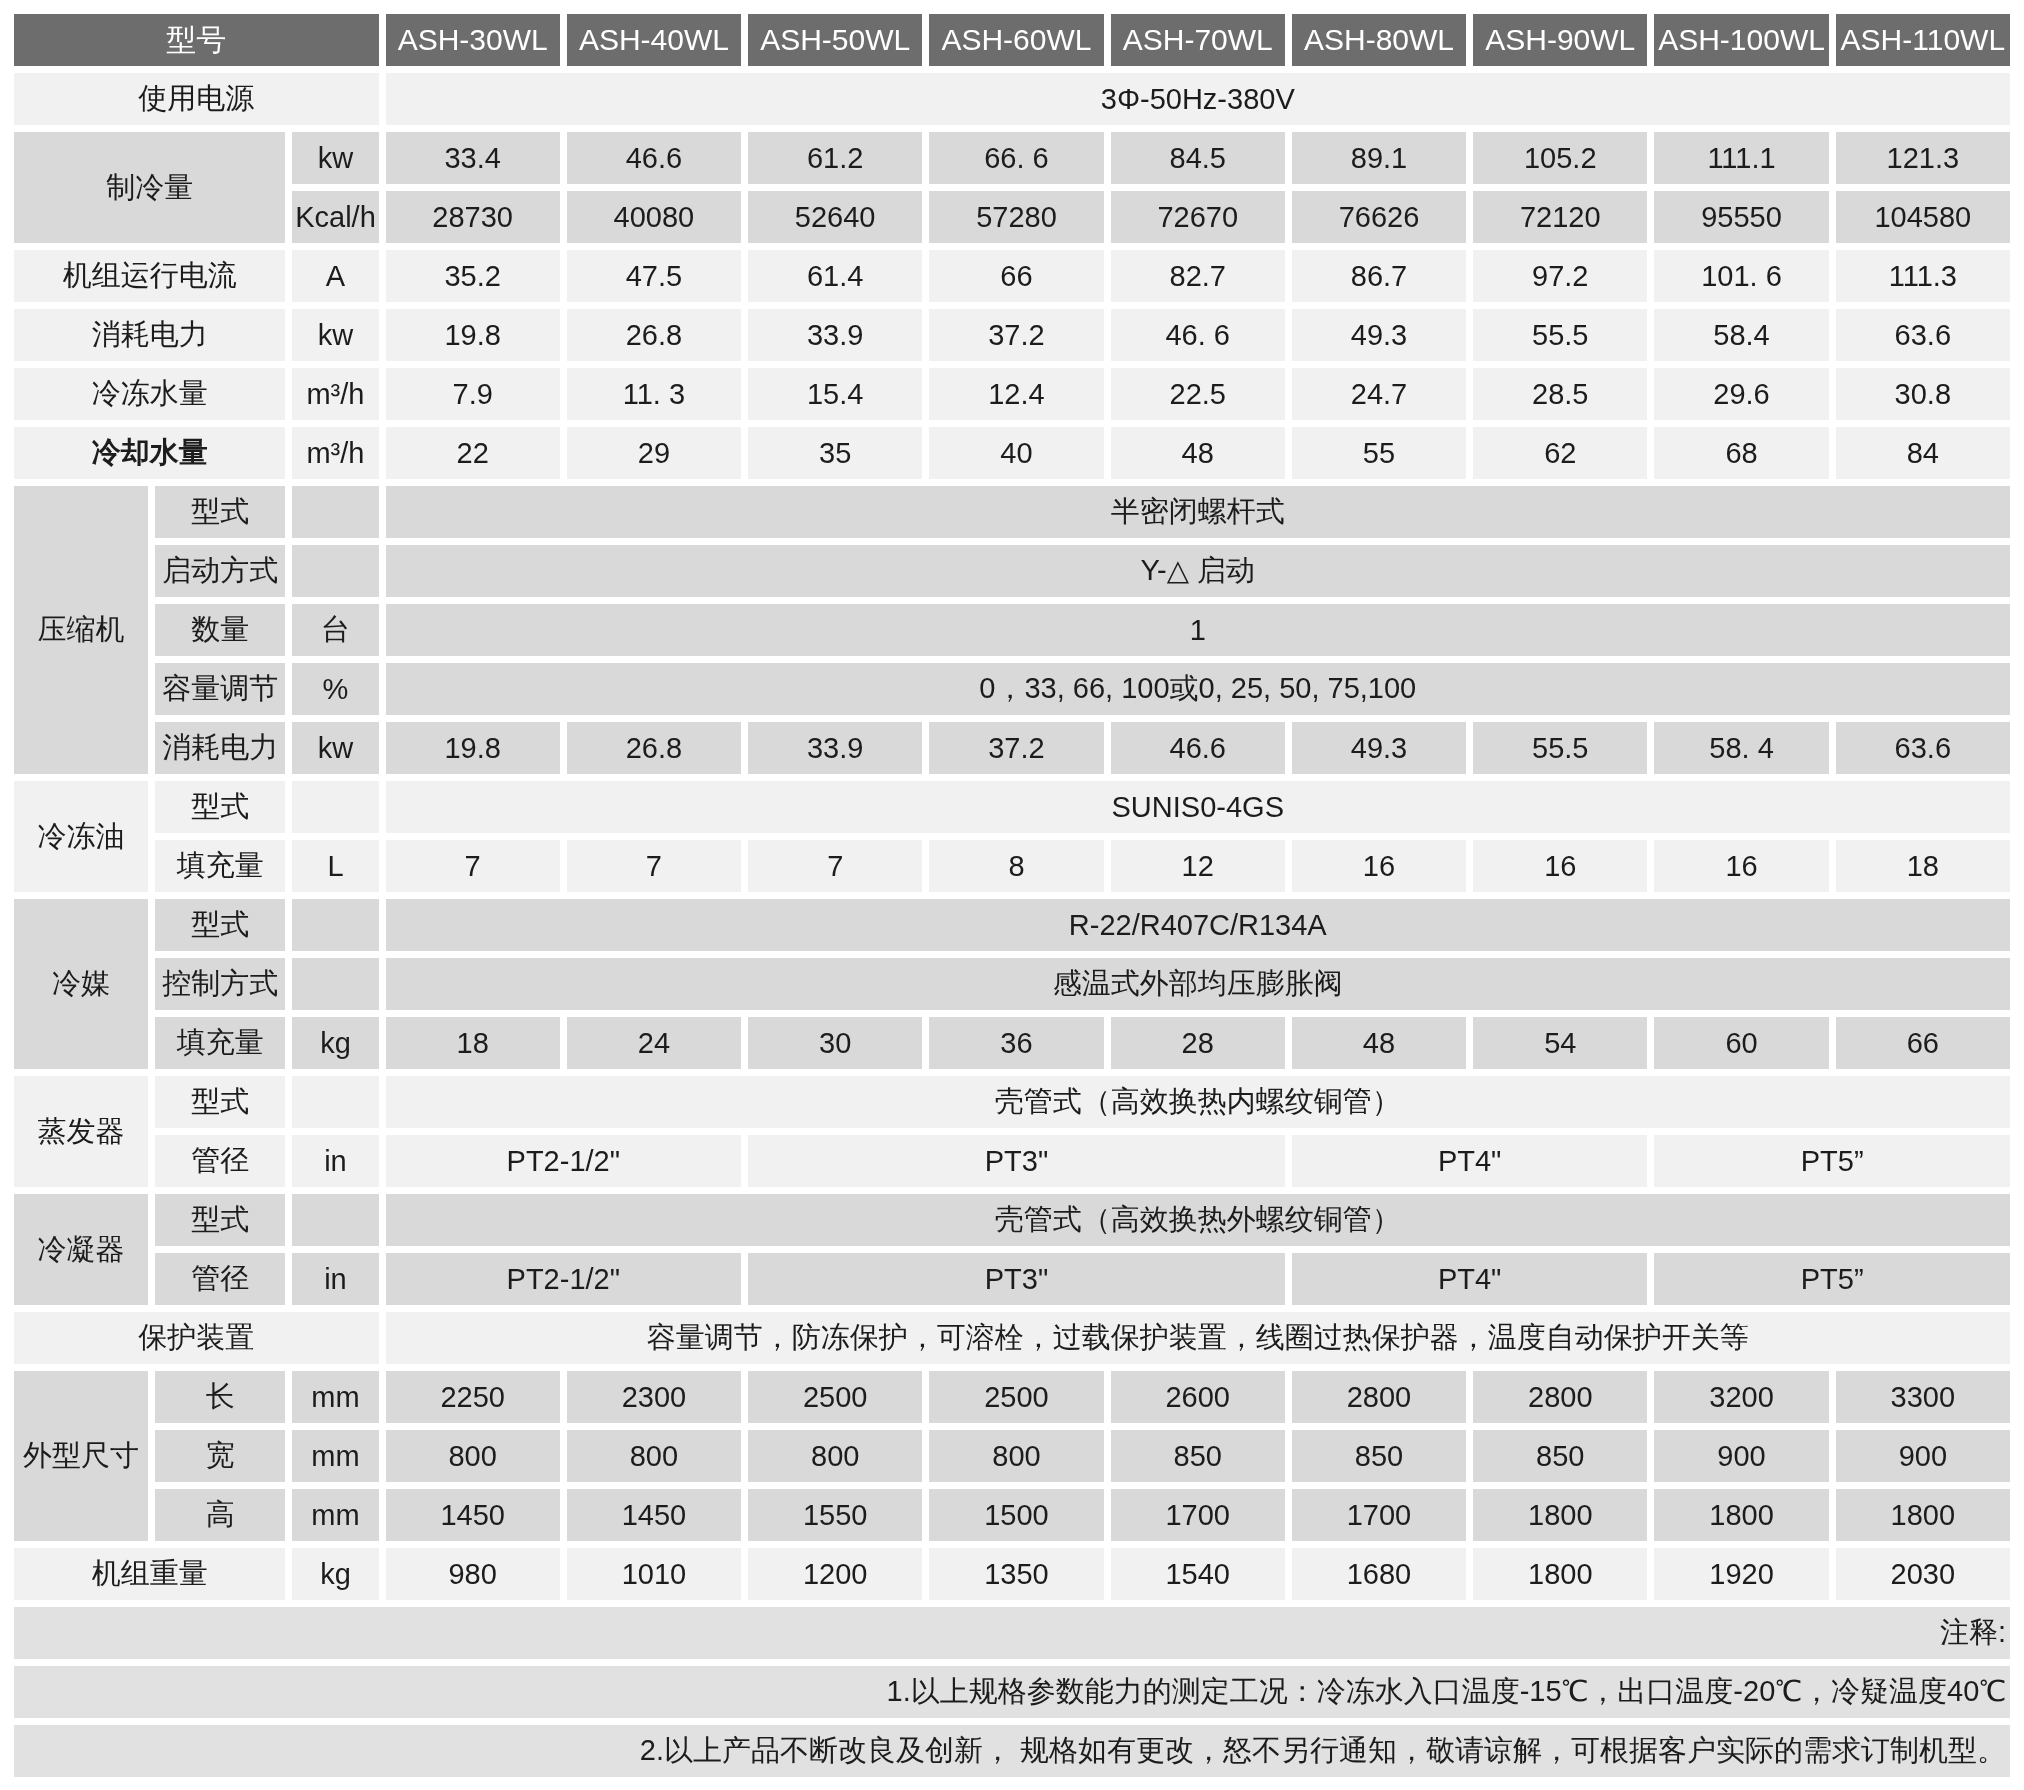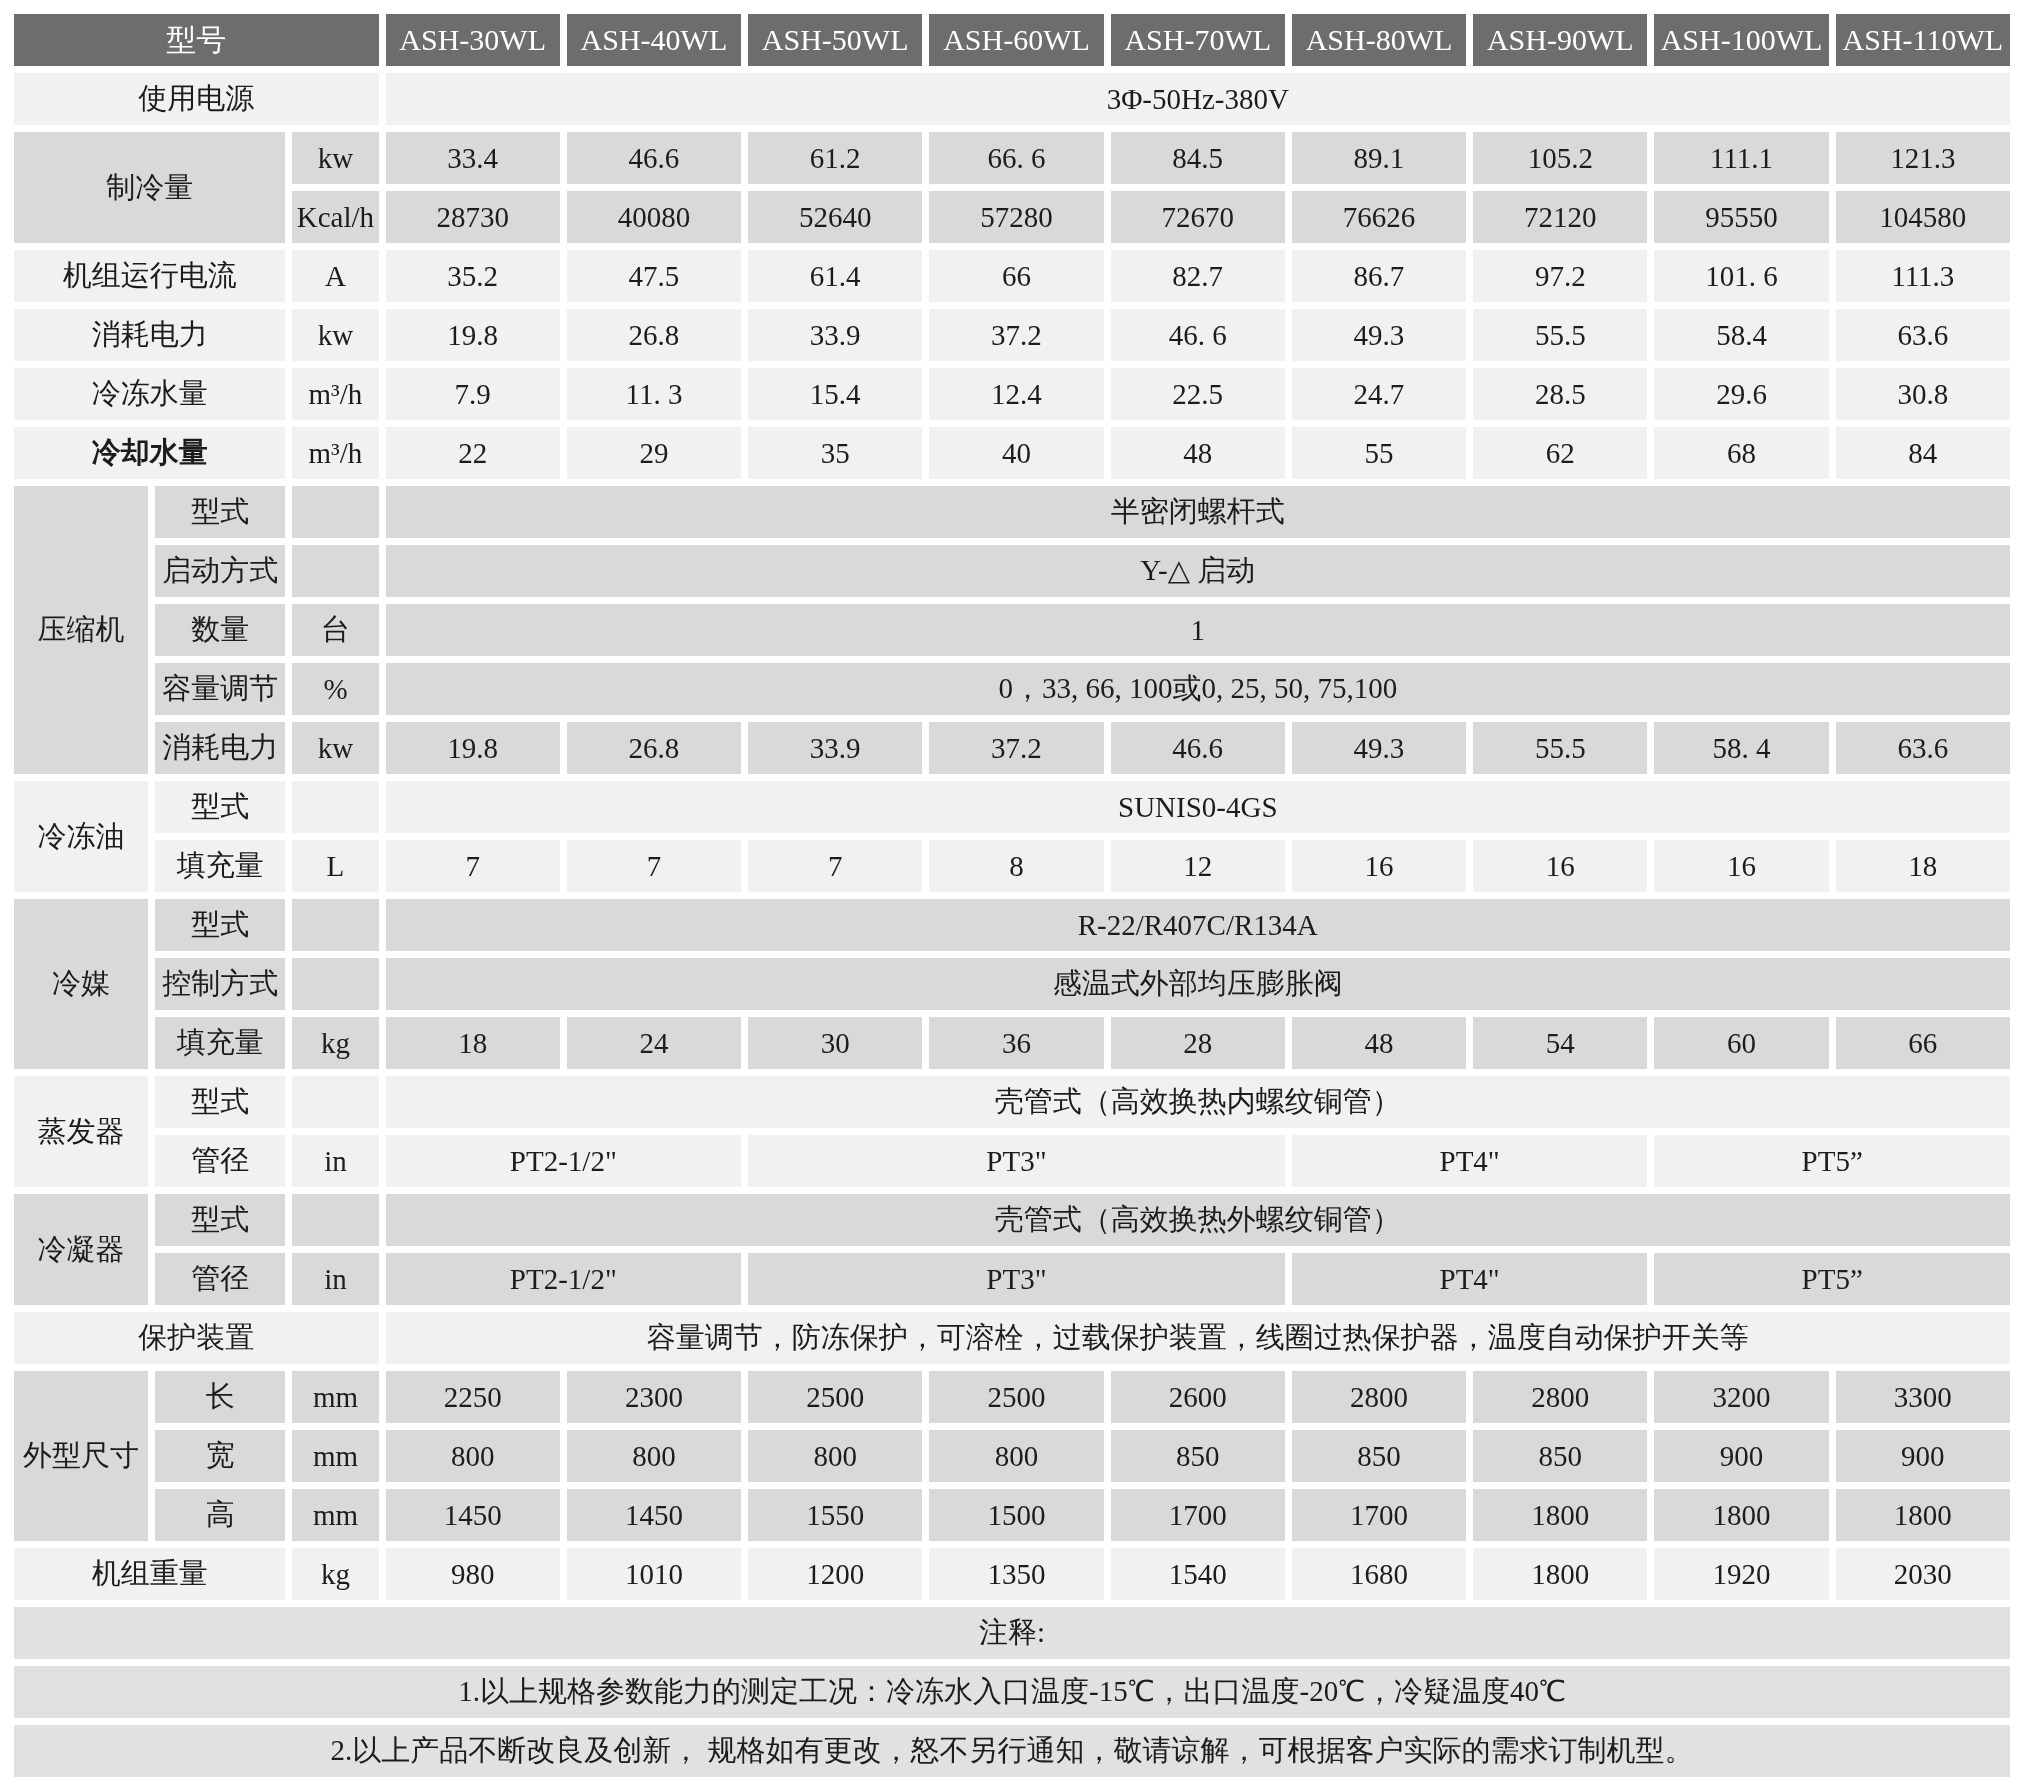--- a/index.html
+++ b/index.html
@@ -1,39 +1,39 @@
 <!DOCTYPE html>
 <html style="--page-bg: #ffffff; --header-bg: #6d6d6d; --header-text: #ffffff; --band-light: #f1f1f1; --band-gray: #d9d9d9; --band-note: #e1e1e1; --text: #1c1c1c;"><head>
 <meta charset="utf-8">
 <style>
   html,body{margin:0;padding:0;background:#ffffff;}
   .page{
     width:2024px;height:1790px;box-sizing:border-box;padding:7px;
     background:var(--page-bg,#ffffff);
-    font-family:Liberation Serif, serif;
+    font-family:Liberation Sans, sans-serif;
     color:var(--text,#1c1c1c);
   }
   table.spec{
     border-collapse:separate;border-spacing:7px;table-layout:fixed;
     width:2010px;
   }
   .spec th,.spec td{
     height:52px;text-align:center;vertical-align:middle;
     font-size:29px;font-weight:normal;padding:0;
     overflow:hidden;white-space:nowrap;
   }
   .spec tr.header th{
     background:var(--header-bg,#6d6d6d);color:var(--header-text,#ffffff);
     font-size:30px;
   }
   .spec tr.light td{background:var(--band-light,#f1f1f1);}
   .spec tr.gray td{background:var(--band-gray,#d9d9d9);}
   .spec td.note{
     background:var(--band-note,#e1e1e1);
-    text-align:center;padding:0 4px;white-space:normal;
+    text-align:right;padding:0 4px;white-space:normal;
   }
   .spec td.bold{font-weight:bold;}
   .spec td.group,.spec td.label,.spec td.unit{font-size:29px;}
 </style>
 </head>
 <body>
 
 <div class="page">
   <table class="spec">
     <colgroup>

